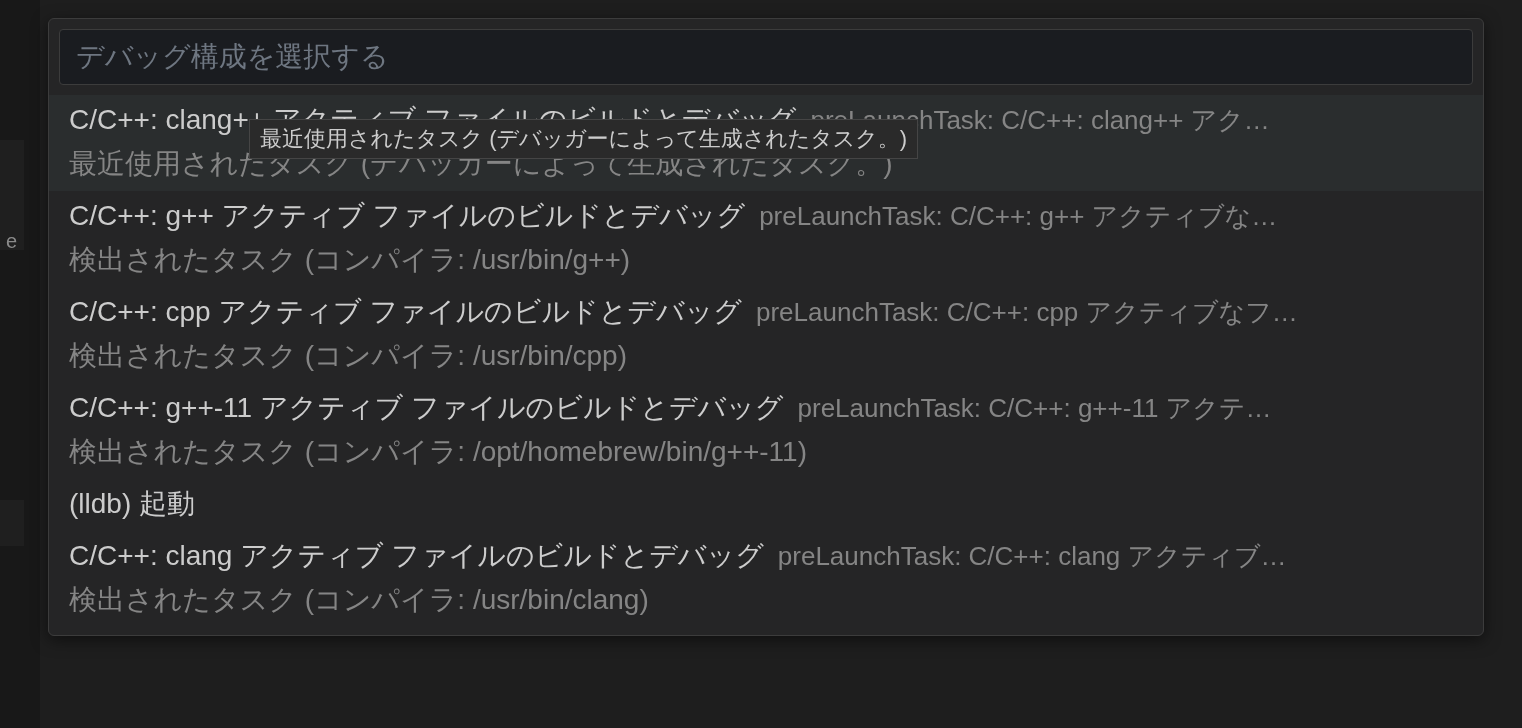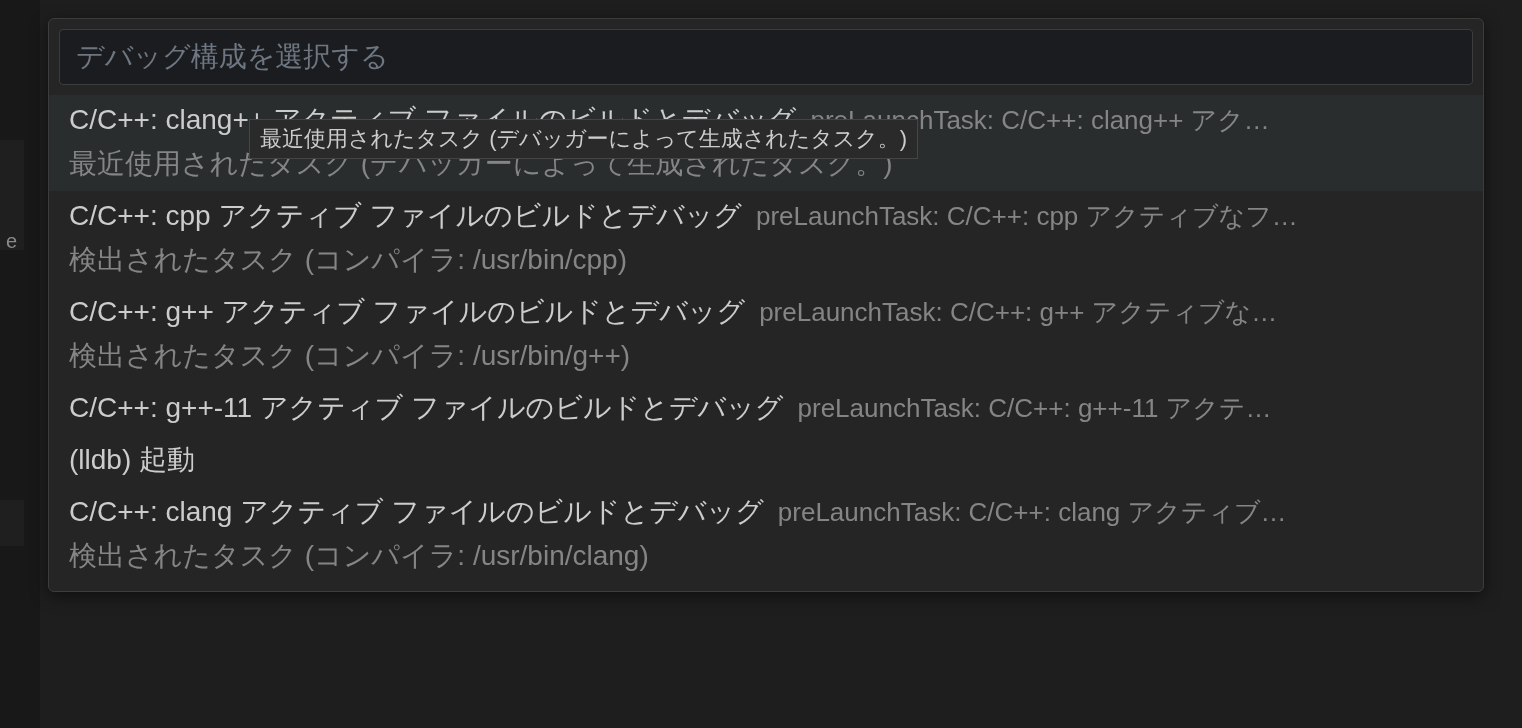--- a/index.html
+++ b/index.html
@@ -142,37 +142,38 @@
   <div class="list-container" id="list-root">
   <div class="list-item highlighted">
         <div class="item-main-line">
           <span class="item-label">C/C++: clang++ アクティブ ファイルのビルドとデバッグ</span>
           <span class="item-description">preLaunchTask: C/C++: clang++ アク…</span>
         </div>
         <div class="item-detail">最近使用されたタスク (デバッガーによって生成されたタスク。)</div>
       </div>
       <div class="list-item">
         <div class="item-main-line">
+          <span class="item-label">C/C++: g++ アクティブ ファイルのビルドとデバッグ</span>
+          <span class="item-description">preLaunchTask: C/C++: g++ アクティブな…</span>
+        </div>
+        <div class="item-detail">検出されたタスク (コンパイラ: /usr/bin/g++)</div>
+      </div>
+      <div class="list-item">
+        <div class="item-main-line">
           <span class="item-label">C/C++: cpp アクティブ ファイルのビルドとデバッグ</span>
           <span class="item-description">preLaunchTask: C/C++: cpp アクティブなフ…</span>
         </div>
         <div class="item-detail">検出されたタスク (コンパイラ: /usr/bin/cpp)</div>
       </div>
       <div class="list-item">
         <div class="item-main-line">
-          <span class="item-label">C/C++: g++ アクティブ ファイルのビルドとデバッグ</span>
-          <span class="item-description">preLaunchTask: C/C++: g++ アクティブな…</span>
-        </div>
-        <div class="item-detail">検出されたタスク (コンパイラ: /usr/bin/g++)</div>
-      </div>
-      <div class="list-item">
-        <div class="item-main-line">
           <span class="item-label">C/C++: g++-11 アクティブ ファイルのビルドとデバッグ</span>
           <span class="item-description">preLaunchTask: C/C++: g++-11 アクテ…</span>
         </div>
+        <div class="item-detail">検出されたタスク (コンパイラ: /opt/homebrew/bin/g++-11)</div>
       </div>
       <div class="list-item">
         <div class="item-main-line">
           <span class="item-label">(lldb) 起動</span>
         </div>
       </div>
       <div class="list-item">
         <div class="item-main-line">
           <span class="item-label">C/C++: clang アクティブ ファイルのビルドとデバッグ</span>
           <span class="item-description">preLaunchTask: C/C++: clang アクティブ…</span>

